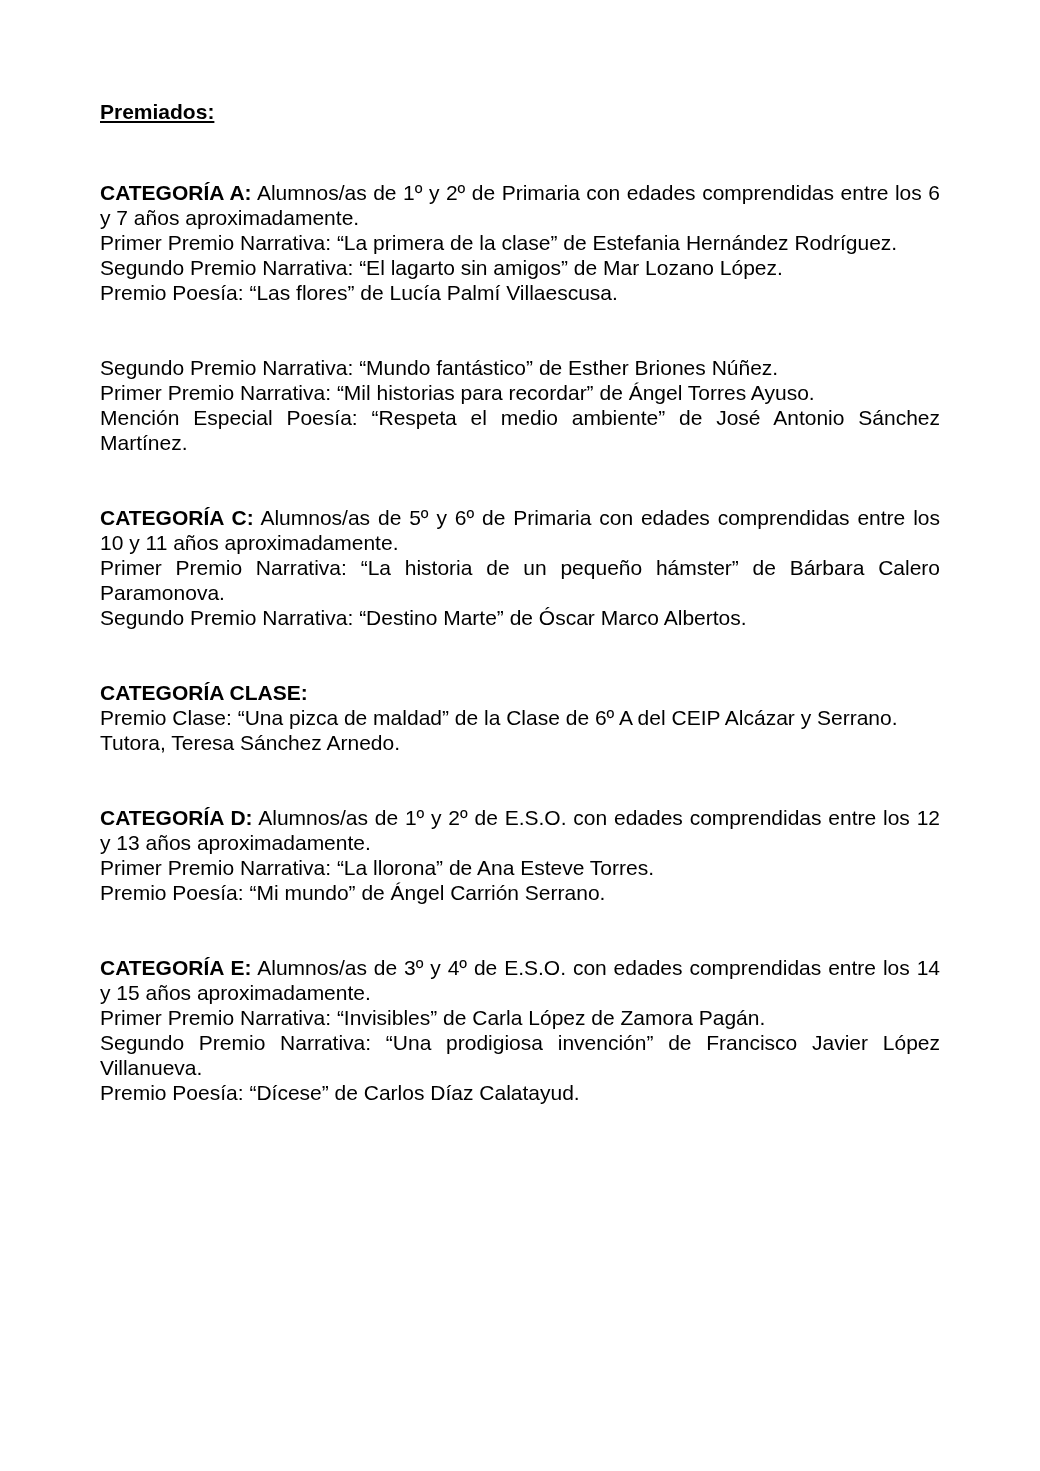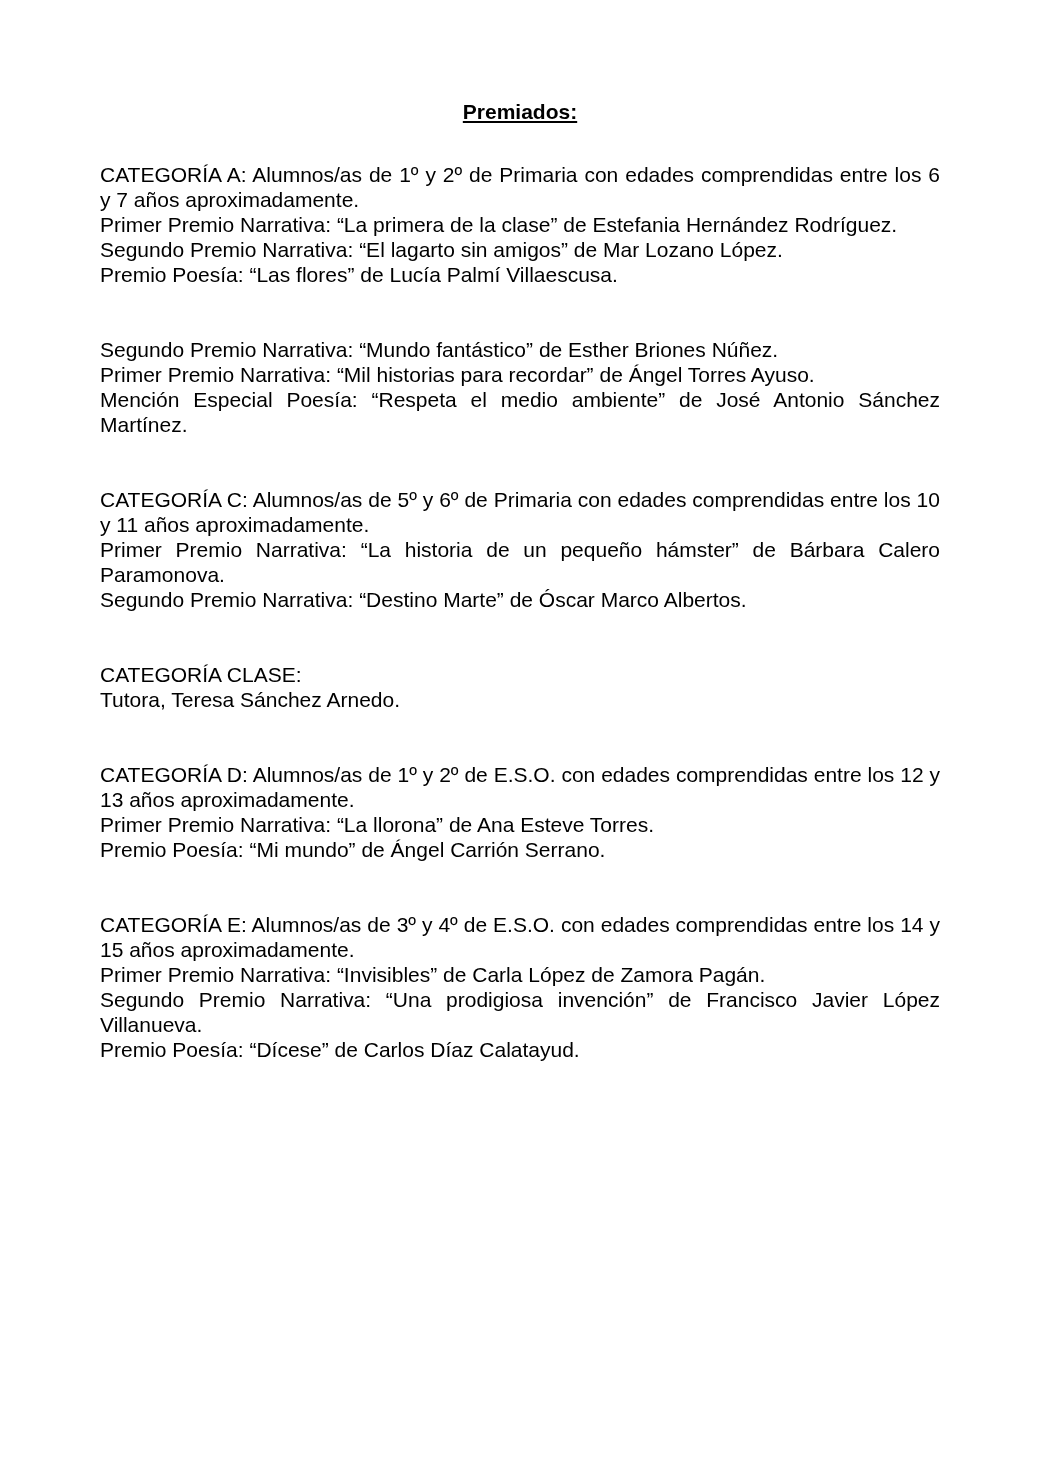--- a/index.html
+++ b/index.html
@@ -12,34 +12,34 @@
     font-size: 21px;
     line-height: 25px;
   }
   .page {
     box-sizing: border-box;
     width: 1040px;
     min-height: 1471px;
     padding: 99px 100px 60px 100px;
   }
   .doc-title {
-    margin: 0 0 38px 0;
-    text-align: center;
+    margin: 0 0 56px 0;
+    text-align: left;
   }
   .doc-title .title-text {
     font-weight: bold;
     text-decoration: underline;
   }
   .section { margin: 50px 0 0 0; }
   .section:first-of-type { margin-top: 0; }
   .para {
     margin: 0;
     text-align: justify;
   }
-  .label { font-weight: normal; }
+  .label { font-weight: bold; }
 </style>
 </head>
 <body>
 
 <div class="page">
 
   <p class="doc-title"><span class="title-text">Premiados:</span></p>
 
   <section class="section">
     <p class="para"><strong class="label">CATEGORÍA A:</strong> <span>Alumnos/as de 1º y 2º de Primaria con edades comprendidas entre los 6 y 7 años aproximadamente.</span></p>
@@ -55,20 +55,21 @@
   </section>
 
   <section class="section">
     <p class="para"><strong class="label">CATEGORÍA C:</strong> <span>Alumnos/as de 5º y 6º de Primaria con edades comprendidas entre los 10  y 11 años aproximadamente.</span></p>
     <p class="para">Primer Premio Narrativa: “La historia de un pequeño hámster” de Bárbara Calero Paramonova.</p>
     <p class="para">Segundo Premio Narrativa: “Destino Marte” de Óscar Marco Albertos.</p>
   </section>
 
   <section class="section">
     <p class="para"><strong class="label">CATEGORÍA CLASE:</strong></p>
+    <p class="para">Premio Clase: “Una pizca de maldad” de la Clase de 6º A del CEIP  Alcázar y Serrano.</p>
     <p class="para">Tutora, Teresa Sánchez Arnedo.</p>
   </section>
 
   <section class="section">
     <p class="para"><strong class="label">CATEGORÍA D:</strong> <span>Alumnos/as de 1º y 2º de E.S.O. con edades comprendidas entre los  12 y 13 años aproximadamente.</span></p>
     <p class="para">Primer Premio Narrativa: “La llorona” de Ana Esteve Torres.</p>
     <p class="para">Premio Poesía: “Mi mundo” de Ángel Carrión Serrano.</p>
   </section>
 
   <section class="section">

